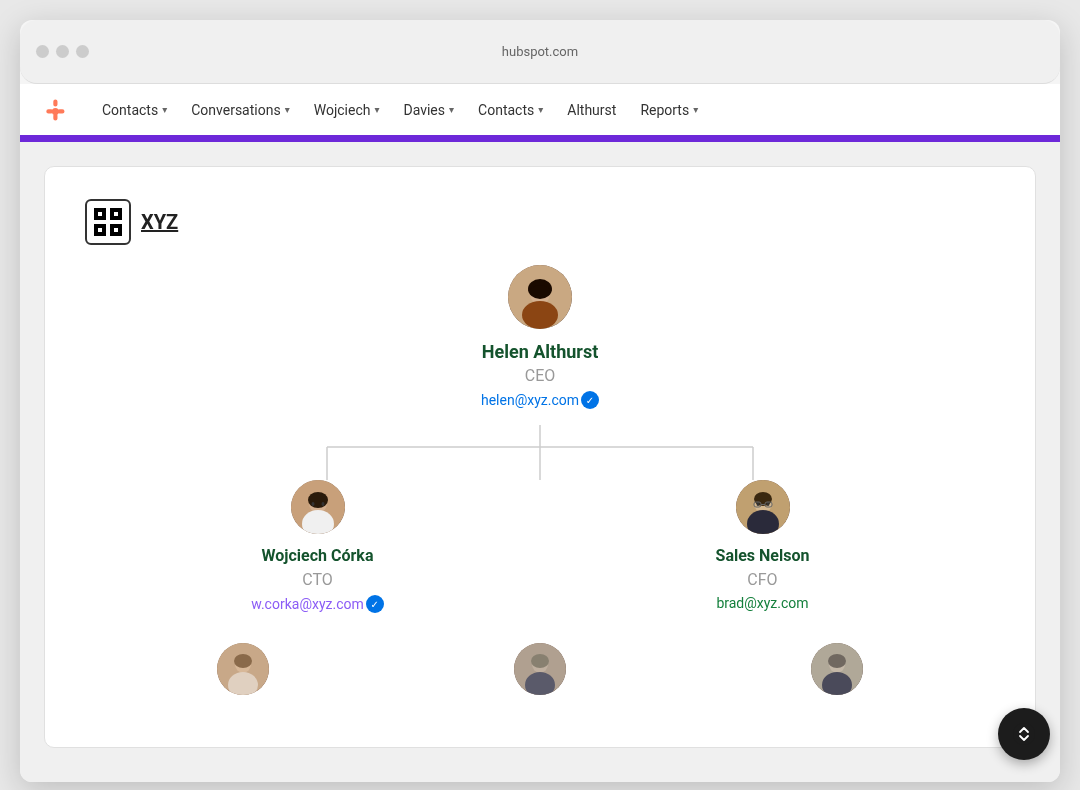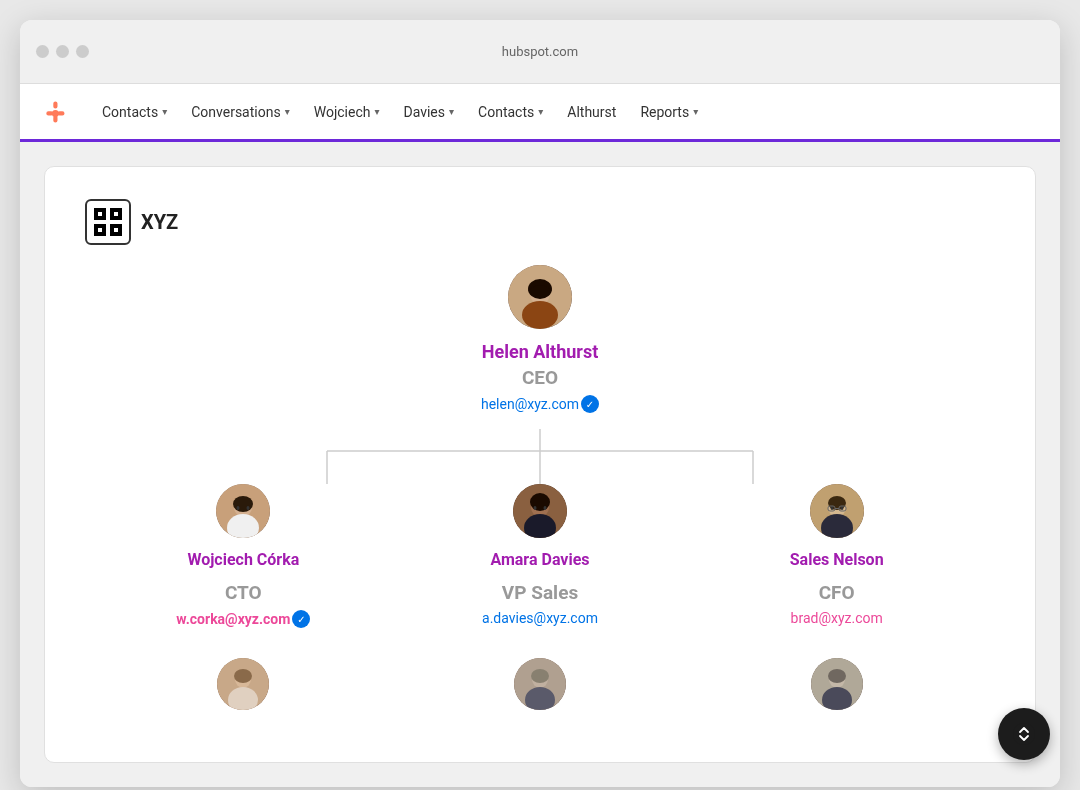--- a/index.html
+++ b/index.html
@@ -22,20 +22,21 @@
     }
 
     .browser-titlebar {
       background: #f0f0f0;
       padding: 24px 16px;
       display: flex;
       align-items: center;
       justify-content: center;
       border-bottom: 1px solid #ddd;
       position: relative;
+      border-radius: 17px;
     }
 
     .browser-dots {
       position: absolute;
       left: 16px;
       display: flex;
       gap: 7px;
     }
 
     .dot {
@@ -46,21 +47,21 @@
     }
 
     .browser-url {
       font-size: 13px;
       color: #666;
       font-weight: 400;
     }
 
     .nav-bar {
       background: #fff;
-      border-bottom: 3px solid #6d28d9;
+      border-bottom: 7px solid #6d28d9;
       padding: 8px 20px;
       display: flex;
       align-items: center;
       height: 58px;
       gap: 4px;
     }
 
     .hubspot-logo {
       margin-right: 20px;
       color: #ff7a59;
@@ -117,20 +118,21 @@
       justify-content: center;
       font-size: 20px;
       font-weight: 900;
       color: #000;
     }
 
     .company-name {
       font-size: 20px;
       font-weight: 700;
       color: #222;
+      text-decoration: underline;
     }
 
     .ceo-section {
       display: flex;
       flex-direction: column;
       align-items: center;
       margin-bottom: 16px;
     }
 
     .avatar {
@@ -164,29 +166,28 @@
     .avatar-small2 {
       background: radial-gradient(circle at 45% 35%, #b8a090 0%, #8a7060 40%, #504038 100%);
     }
     .avatar-small3 {
       background: radial-gradient(circle at 45% 35%, #b0a090 0%, #807060 40%, #504040 100%);
     }
 
     .person-name {
       font-size: 18px;
       font-weight: 700;
-      color: #a21caf;
+      color: #14532d;
       margin-bottom: 4px;
     }
 
     .person-title {
-      font-size: 19px;
+      font-size: 16px;
       color: #999;
       margin-bottom: 6px;
-      font-weight: bold;
     }
 
     .person-email {
       display: flex;
       align-items: center;
       gap: 2px;
       font-size: 14px;
       color: #0073e6;
     }
 
@@ -224,21 +225,21 @@
       flex: 1;
     }
 
     .report-person .avatar {
       width: 54px;
       height: 54px;
     }
 
     .report-person .person-name {
       font-size: 16px;
-      margin-bottom: 12px;
+      margin-bottom: 5px;
     }
 
     .reports-row-2 {
       display: flex;
       justify-content: space-around;
       gap: 20px;
       margin-top: 30px;
       padding: 0 20px;
     }
 
@@ -383,62 +384,45 @@
               <ellipse cx="27" cy="23" rx="9" ry="10" fill="#d4b090"></ellipse>
               <ellipse cx="27" cy="44" rx="16" ry="14" fill="#f0f0f0"></ellipse>
               <ellipse cx="27" cy="20" rx="10" ry="8" fill="#2a1a0a"></ellipse>
               <ellipse cx="22" cy="24" rx="1.5" ry="2" fill="#333"></ellipse>
               <ellipse cx="32" cy="24" rx="1.5" ry="2" fill="#333"></ellipse>
             </svg>
           </div>
           <div class="person-name">Wojciech Córka</div>
           <div class="person-title">CTO</div>
           <div class="person-email">
-            <a style="color:#ec4899; text-decoration:none;font-weight:bold;">w.corka@xyz.com</a>
+            <a style="color:#8b5cf6; text-decoration:none;">w.corka@xyz.com</a>
             <div class="verified-icon">✓</div>
           </div>
         </div>
 
-        <div class="report-person">
-          <div class="avatar avatar-amara">
-            <svg width="54" height="54" viewBox="0 0 54 54">
-              <circle cx="27" cy="27" r="27" fill="#8a6040"></circle>
-              <ellipse cx="27" cy="23" rx="9" ry="10" fill="#a07050"></ellipse>
-              <ellipse cx="27" cy="44" rx="16" ry="14" fill="#1a1a2a"></ellipse>
-              <ellipse cx="27" cy="18" rx="10" ry="9" fill="#1a0a00"></ellipse>
-              <ellipse cx="22" cy="24" rx="1.5" ry="2" fill="#333"></ellipse>
-              <ellipse cx="32" cy="24" rx="1.5" ry="2" fill="#333"></ellipse>
-            </svg>
-          </div>
-          <div class="person-name">Amara Davies</div>
-          <div class="person-title">VP Sales</div>
-          <div class="person-email">
-            <a style="color:#0073e6; text-decoration:none;">a.davies@xyz.com</a>
-          </div>
-        </div>
 
         <div class="report-person">
           <div class="avatar avatar-brad">
             <svg width="54" height="54" viewBox="0 0 54 54">
               <circle cx="27" cy="27" r="27" fill="#c0a070"></circle>
               <ellipse cx="27" cy="23" rx="9" ry="10" fill="#d4b890"></ellipse>
               <ellipse cx="27" cy="44" rx="16" ry="14" fill="#2a2a3a"></ellipse>
               <ellipse cx="27" cy="19" rx="9" ry="7" fill="#3a2810"></ellipse>
               <ellipse cx="22" cy="24" rx="1.5" ry="2" fill="#333"></ellipse>
               <ellipse cx="32" cy="24" rx="1.5" ry="2" fill="#333"></ellipse>
 
               <rect x="18" y="22" width="7" height="5" rx="2" fill="none" stroke="#666" stroke-width="1"></rect>
               <rect x="29" y="22" width="7" height="5" rx="2" fill="none" stroke="#666" stroke-width="1"></rect>
               <line x1="25" y1="24.5" x2="29" y2="24.5" stroke="#666" stroke-width="1"></line>
             </svg>
           </div>
           <div class="person-name">Sales Nelson</div>
           <div class="person-title">CFO</div>
           <div class="person-email">
-            <a style="color:#ec4899; text-decoration:none;">brad@xyz.com</a>
+            <a style="color:#15803d; text-decoration:none;">brad@xyz.com</a>
           </div>
         </div>
       </div>
 
       <div class="reports-row-2">
         <div class="report-person-small">
           <div class="avatar avatar-small1">
             <svg width="52" height="52" viewBox="0 0 52 52">
               <circle cx="26" cy="26" r="26" fill="#c8a888"></circle>
               <ellipse cx="26" cy="21" rx="8" ry="9" fill="#d8b898"></ellipse>

